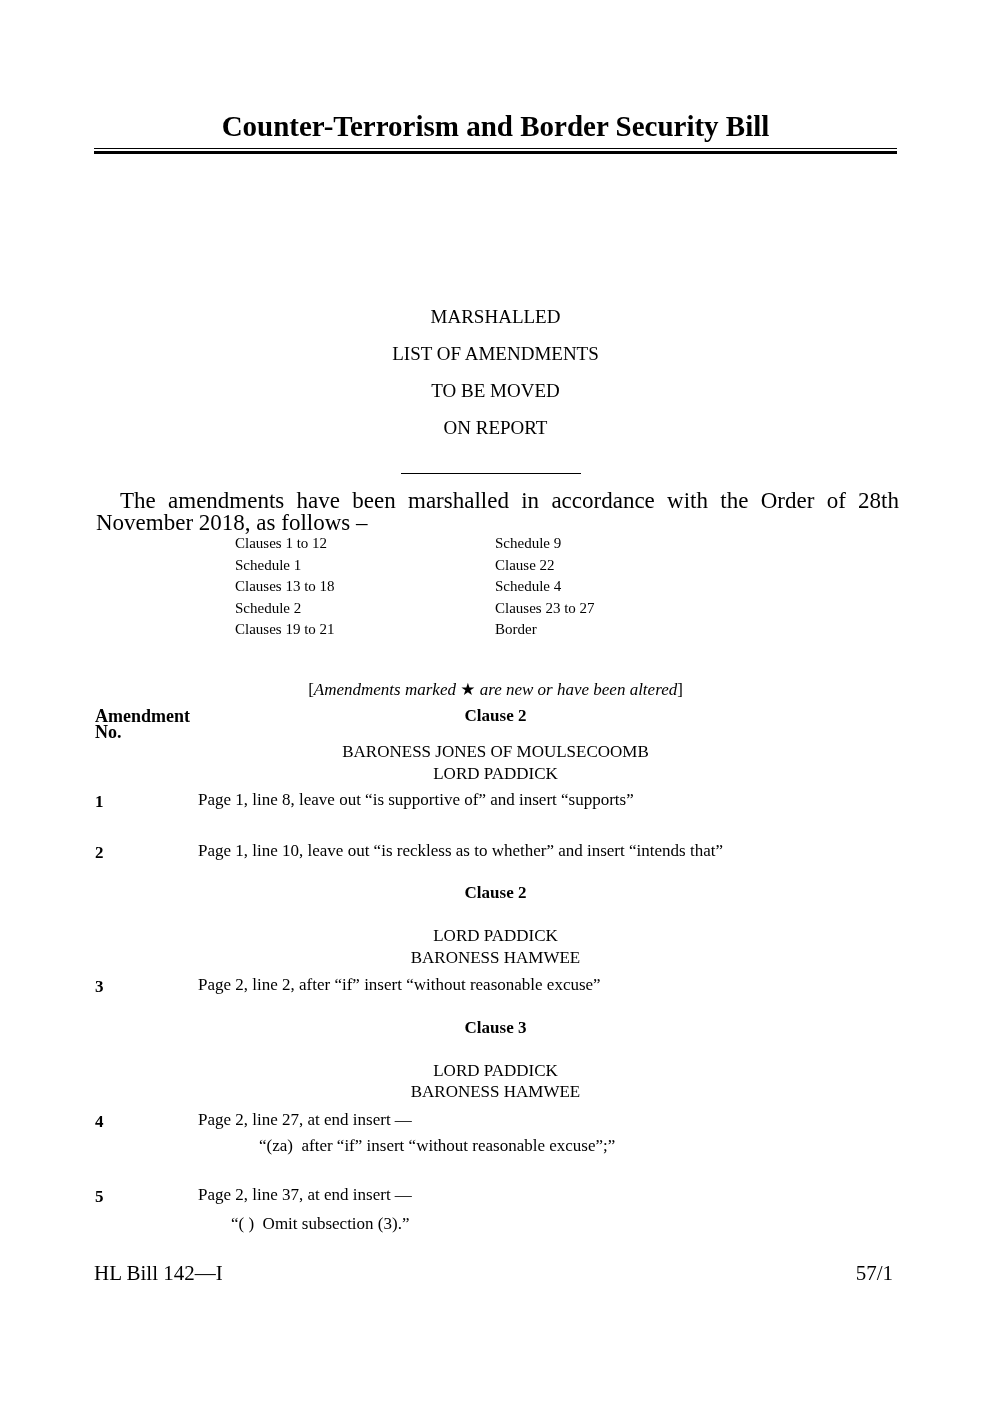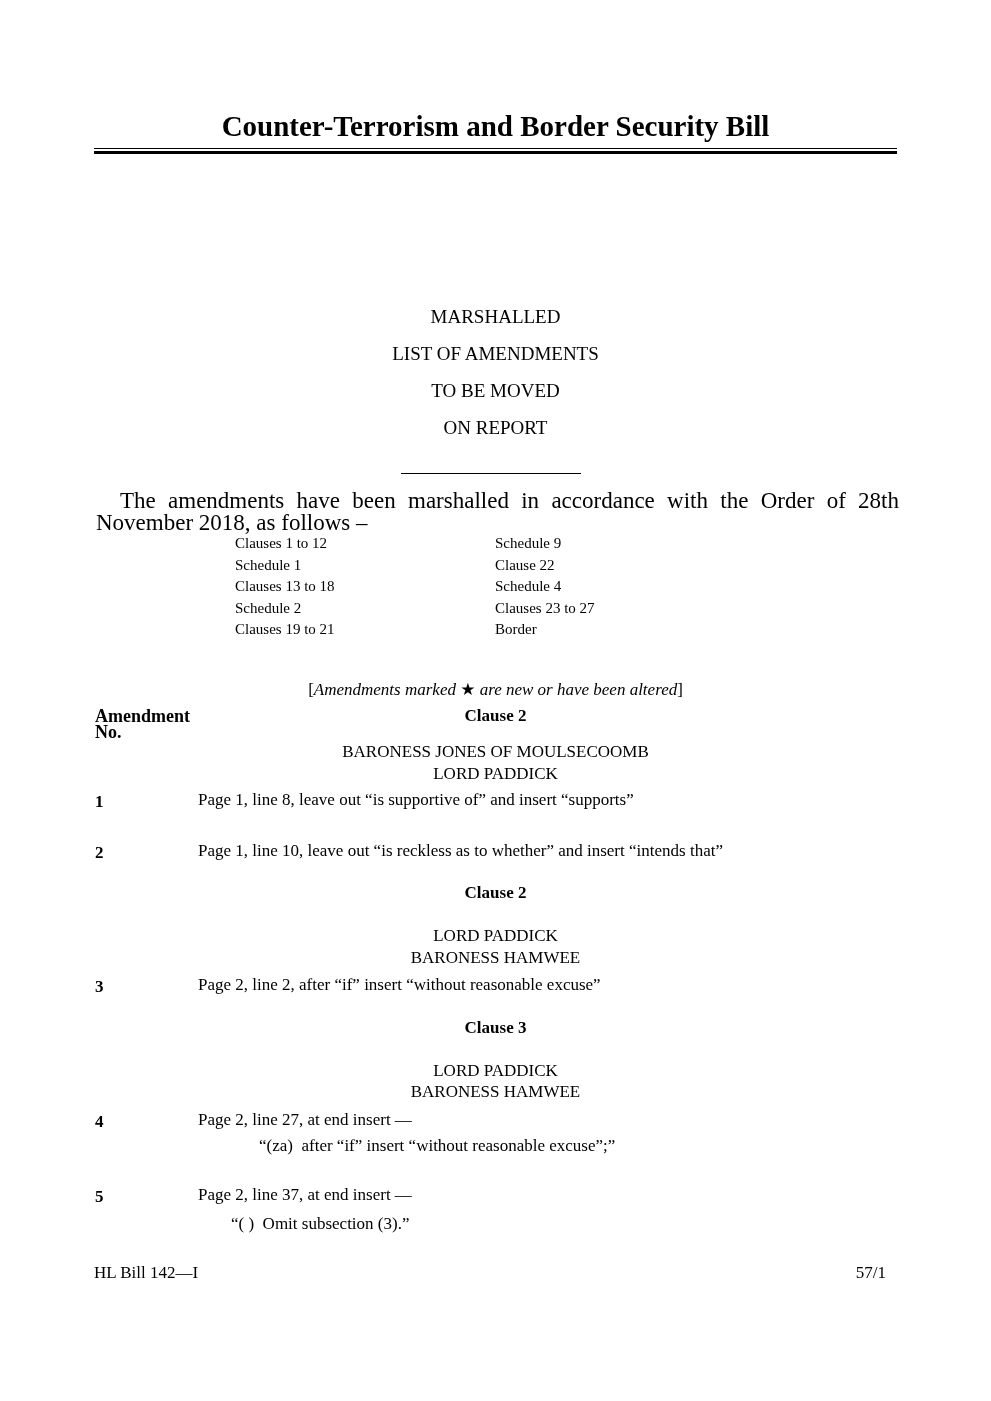--- a/index.html
+++ b/index.html
@@ -23,21 +23,21 @@
     text-align: justify; text-indent: 24px;
   }
   .order-col { font-size: 15px; line-height: 21.5px; }
   .note { left: 94px; width: 803px; top: 663px; text-align: center; font-size: 17px; line-height: 22px; margin-top: 16px; }
   .note i { font-style: italic; }
   .amd-label { left: 95px; top: 708px; font-size: 18px; font-weight: bold; line-height: 16px; }
   .clause-h { left: 94px; width: 803px; text-align: center; font-size: 17px; font-weight: bold; line-height: 22px; }
   .sponsor { left: 94px; width: 803px; text-align: center; font-size: 17px; line-height: 21.5px; }
   .num { left: 95px; font-size: 17px; font-weight: bold; line-height: 22px; }
   .text { left: 198px; font-size: 17px; line-height: 22px; white-space: nowrap; }
-  .footer { font-size: 17px; line-height: 22px; }
+  .footer { font-size: 21px; line-height: 22px; }
 </style>
 </head>
 <body>
 
 <div class="abs title">Counter-Terrorism and Border Security Bill</div>
 <div class="abs rule-thin"></div>
 <div class="abs rule-thick"></div>
 
 <div class="abs heading-line" style="top:305px">MARSHALLED</div>
 <div class="abs heading-line" style="top:342px">LIST OF AMENDMENTS</div>
@@ -87,13 +87,13 @@
 <div class="abs sponsor" style="top:1060px">LORD PADDICK</div>
 <div class="abs sponsor" style="top:1081px">BARONESS HAMWEE</div>
 <div class="abs num" style="top:1111px">4</div>
 <div class="abs text" style="top:1109px">Page 2, line 27, at end insert —</div>
 <div class="abs text" style="left:259px; top:1135px">“(za) after “if” insert “without reasonable excuse”;”</div>
 <div class="abs num" style="top:1186px">5</div>
 <div class="abs text" style="top:1184px">Page 2, line 37, at end insert —</div>
 <div class="abs text" style="left:231px; top:1213px">“( ) Omit subsection (3).”</div>
 
 <div class="abs footer" style="left:94px; top:1262px">HL Bill 142—I</div>
-<div class="abs footer" style="right:105px; top:1262px">57/1</div>
+<div class="abs footer" style="right:98px; top:1262px">57/1</div>
 
 </body></html>

